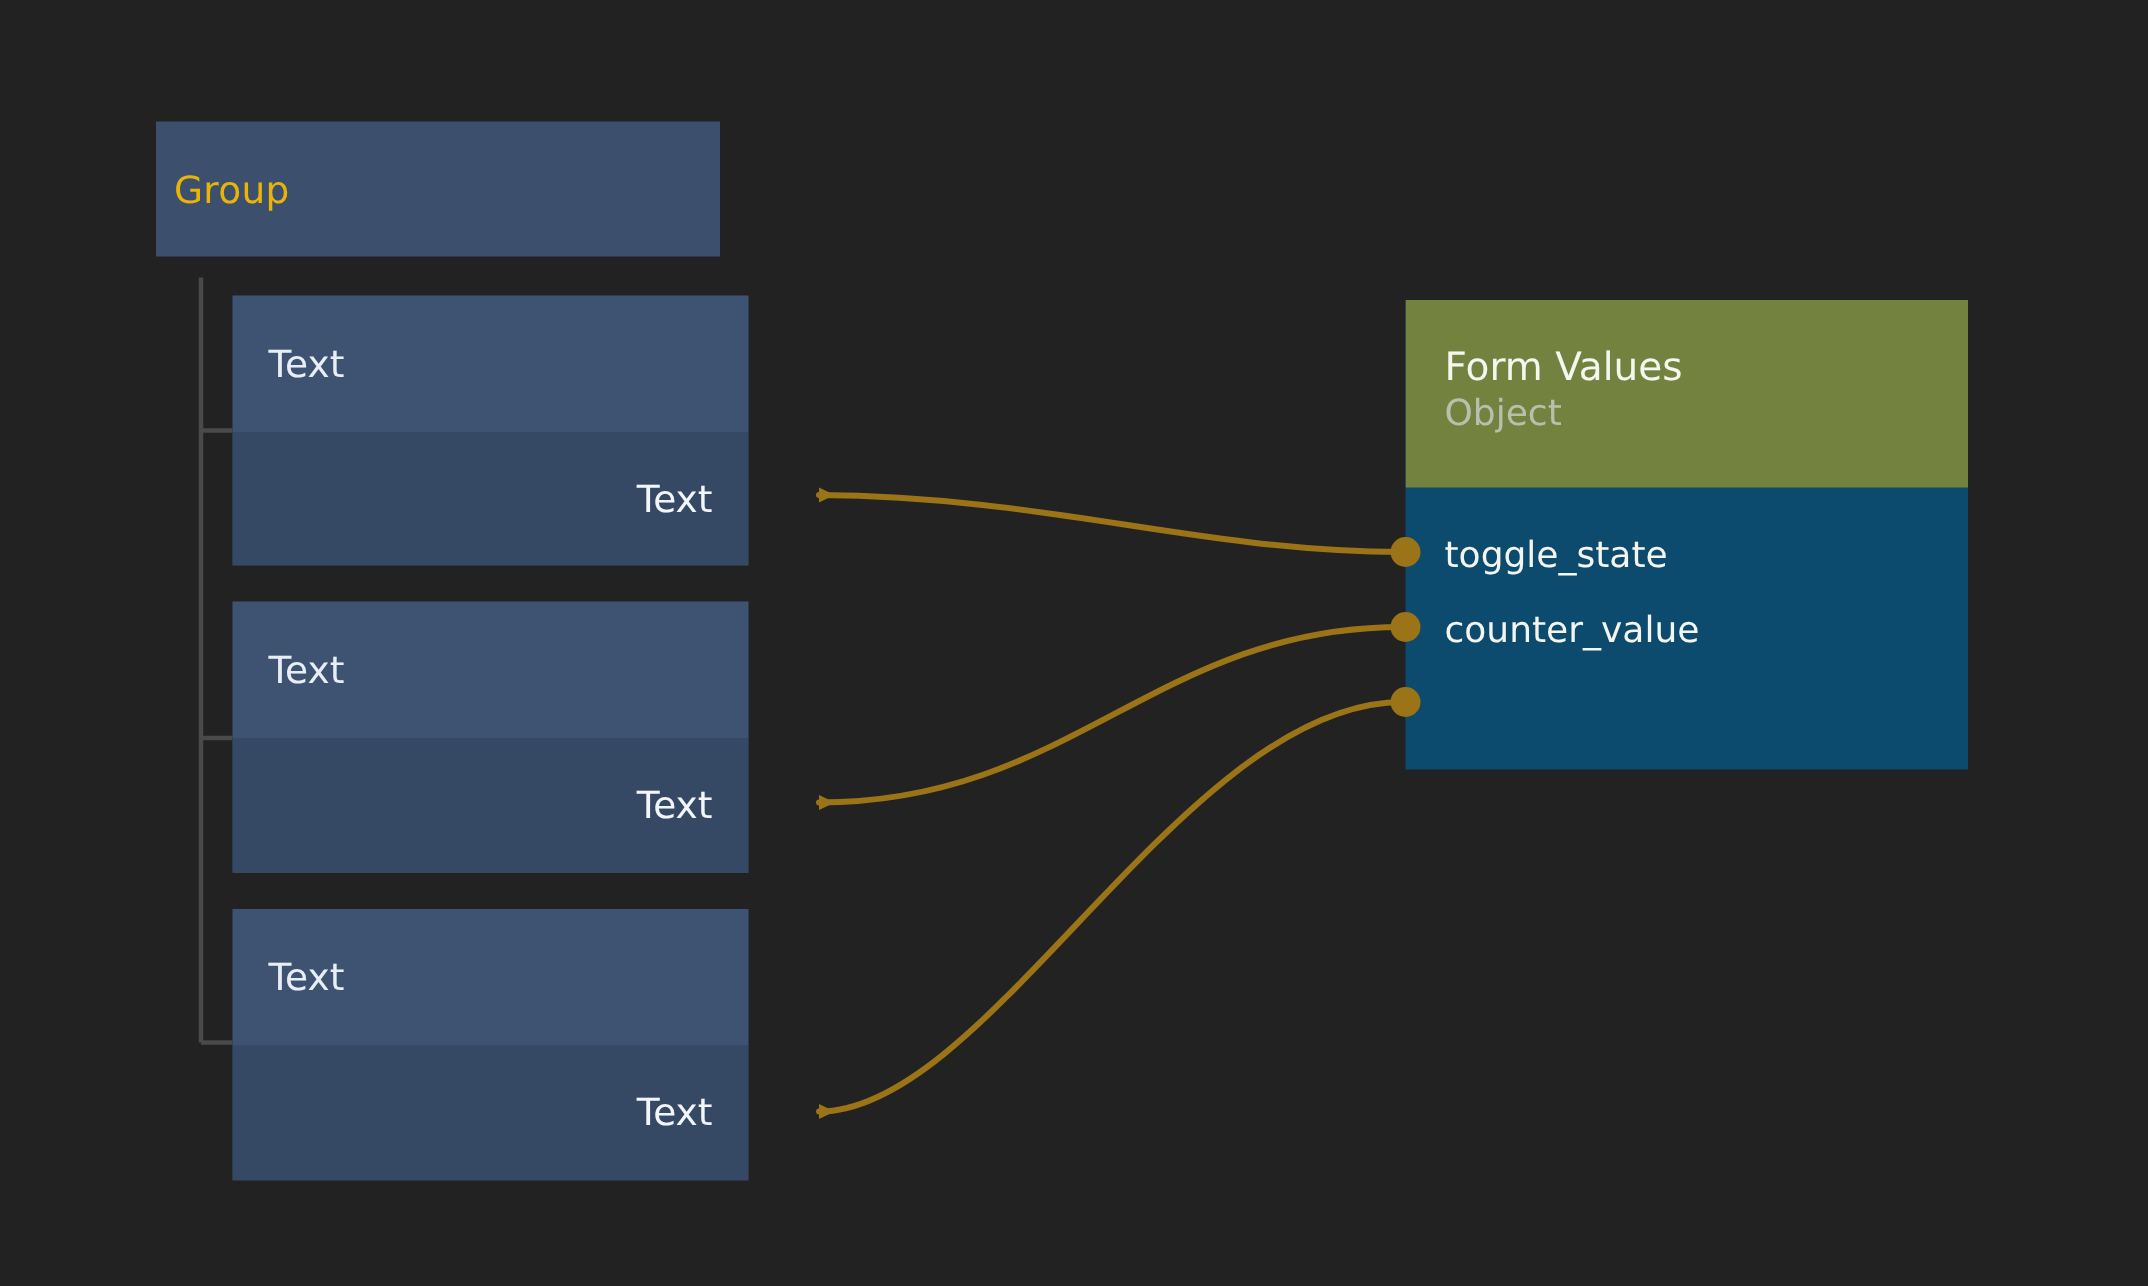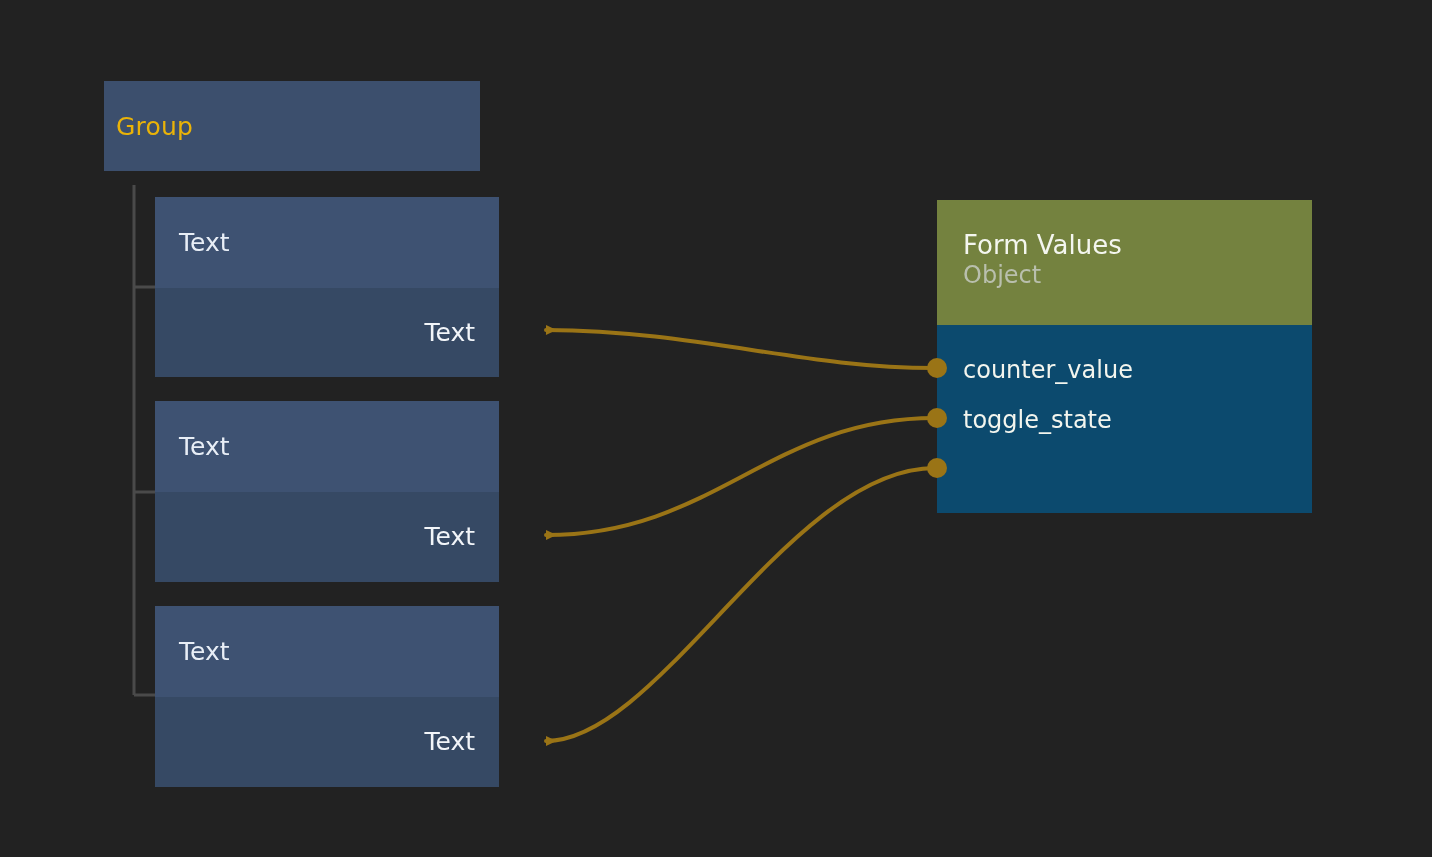--- a/index.html
+++ b/index.html
@@ -201,24 +201,24 @@
     </div>
   </div>
 
   <div class="node object-node">
     <div class="on-header">
       <div class="on-title">Form Values</div>
       <div class="on-subtitle">Object</div>
     </div>
     <div class="on-body">
       <div class="on-port-row">
-        <span class="on-port-label">counter_value</span>
+        <span class="on-port-label">toggle_state</span>
       </div>
       <div class="on-port-row">
-        <span class="on-port-label">toggle_state</span>
+        <span class="on-port-label">counter_value</span>
       </div>
     </div>
   </div>
 
   <svg class="edge-layer" viewBox="0 0 1432 857" width="1432" height="857">
     <defs>
       <marker id="arrowLeft" markerWidth="12" markerHeight="12" refX="10.5" refY="5" orient="auto-start-reverse" markerUnits="userSpaceOnUse">
         <path d="M 10.5 0 L 10.5 10 L 0 5 Z" fill="#9a7416"></path>
       </marker>
     </defs>

